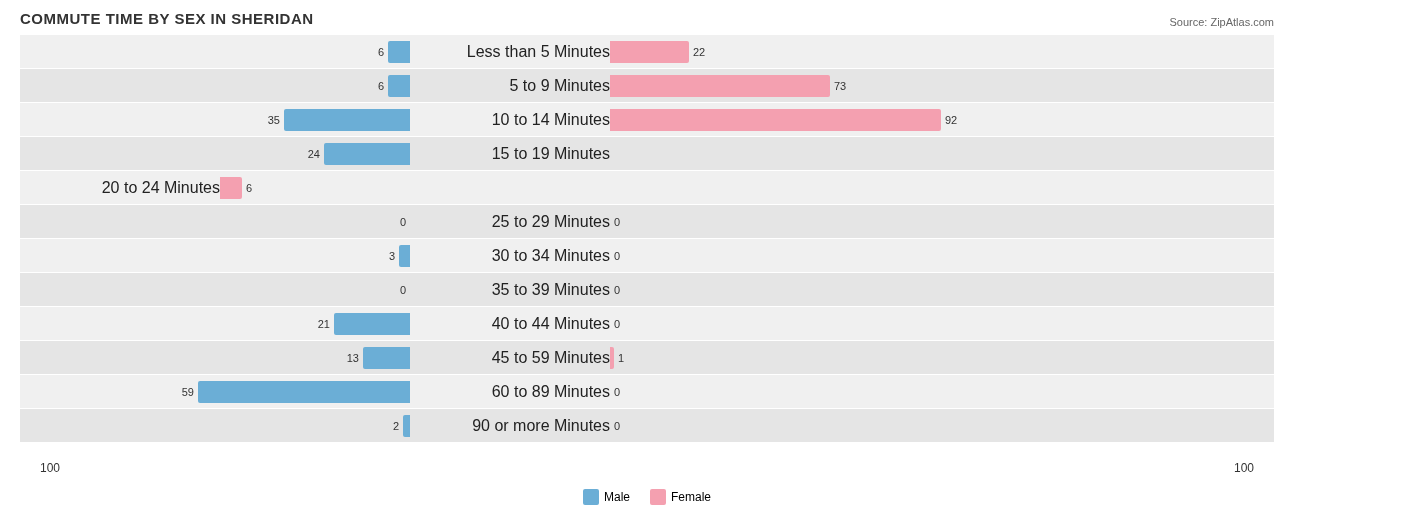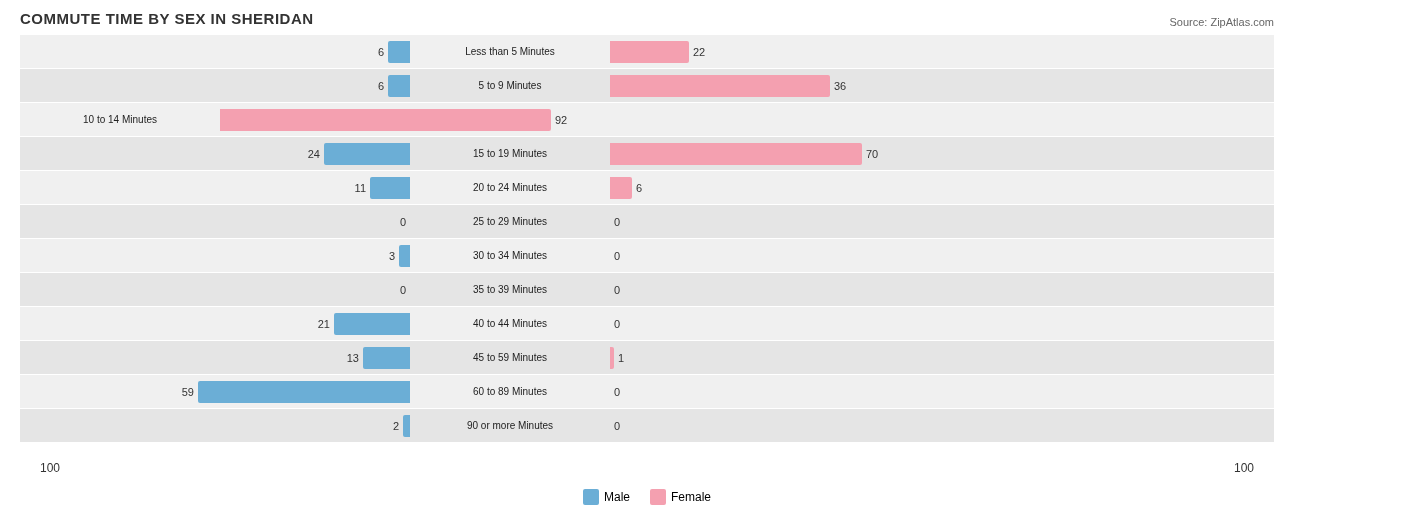--- a/index.html
+++ b/index.html
@@ -81,22 +81,22 @@
       width: 390px;
       height: 100%;
       display: flex;
       align-items: center;
       justify-content: flex-end;
       position: relative;
       padding-right: 0;
     }
     .center-label {
       width: 200px;
-      text-align: center;
-      font-size: 10px;
+      text-align: right;
+      font-size: 16px;
       color: #222;
       flex-shrink: 0;
       z-index: 5;
       position: relative;
     }
     .female-side {
       width: 390px;
       height: 100%;
       display: flex;
       align-items: flex-start;
@@ -178,55 +178,49 @@
         <div class="male-side">
           <div class="male-bar-wrap">
             <span class="mval-outside">6</span>
             <div class="mbar" style="width: 22px;"></div>
           </div>
         </div>
         <div class="center-label">5 to 9 Minutes</div>
         <div class="female-side">
           <div class="female-bar-wrap">
             <div class="fbar" style="width: 220px;"></div>
-            <span class="fval-outside">36</span>
-          </div>
-        </div>
-      </div>
-      <div class="data-row">
+            <span class="fval-outside">73</span>
+          </div>
+        </div>
+      </div>
+      <div class="data-row">
+        <div class="male-side">
+          <div class="male-bar-wrap">
+            <span class="mval-outside">35</span>
+            <div class="mbar" style="width: 126px;"></div>
+          </div>
+        </div>
         <div class="center-label">10 to 14 Minutes</div>
         <div class="female-side">
           <div class="female-bar-wrap">
             <div class="fbar" style="width: 331px;"></div>
             <span class="fval-outside">92</span>
           </div>
         </div>
       </div>
       <div class="data-row">
         <div class="male-side">
           <div class="male-bar-wrap">
             <span class="mval-outside">24</span>
             <div class="mbar" style="width: 86px;"></div>
           </div>
         </div>
         <div class="center-label">15 to 19 Minutes</div>
-        <div class="female-side">
-          <div class="female-bar-wrap">
-            <div class="fbar" style="width: 252px;"></div>
-            <span class="fval-outside">70</span>
-          </div>
-        </div>
-      </div>
-      <div class="data-row">
-        <div class="male-side">
-          <div class="male-bar-wrap">
-            <span class="mval-outside">11</span>
-            <div class="mbar" style="width: 40px;"></div>
-          </div>
-        </div>
+      </div>
+      <div class="data-row">
         <div class="center-label">20 to 24 Minutes</div>
         <div class="female-side">
           <div class="female-bar-wrap">
             <div class="fbar" style="width: 22px;"></div>
             <span class="fval-outside">6</span>
           </div>
         </div>
       </div>
       <div class="data-row">
         <div class="male-side">

